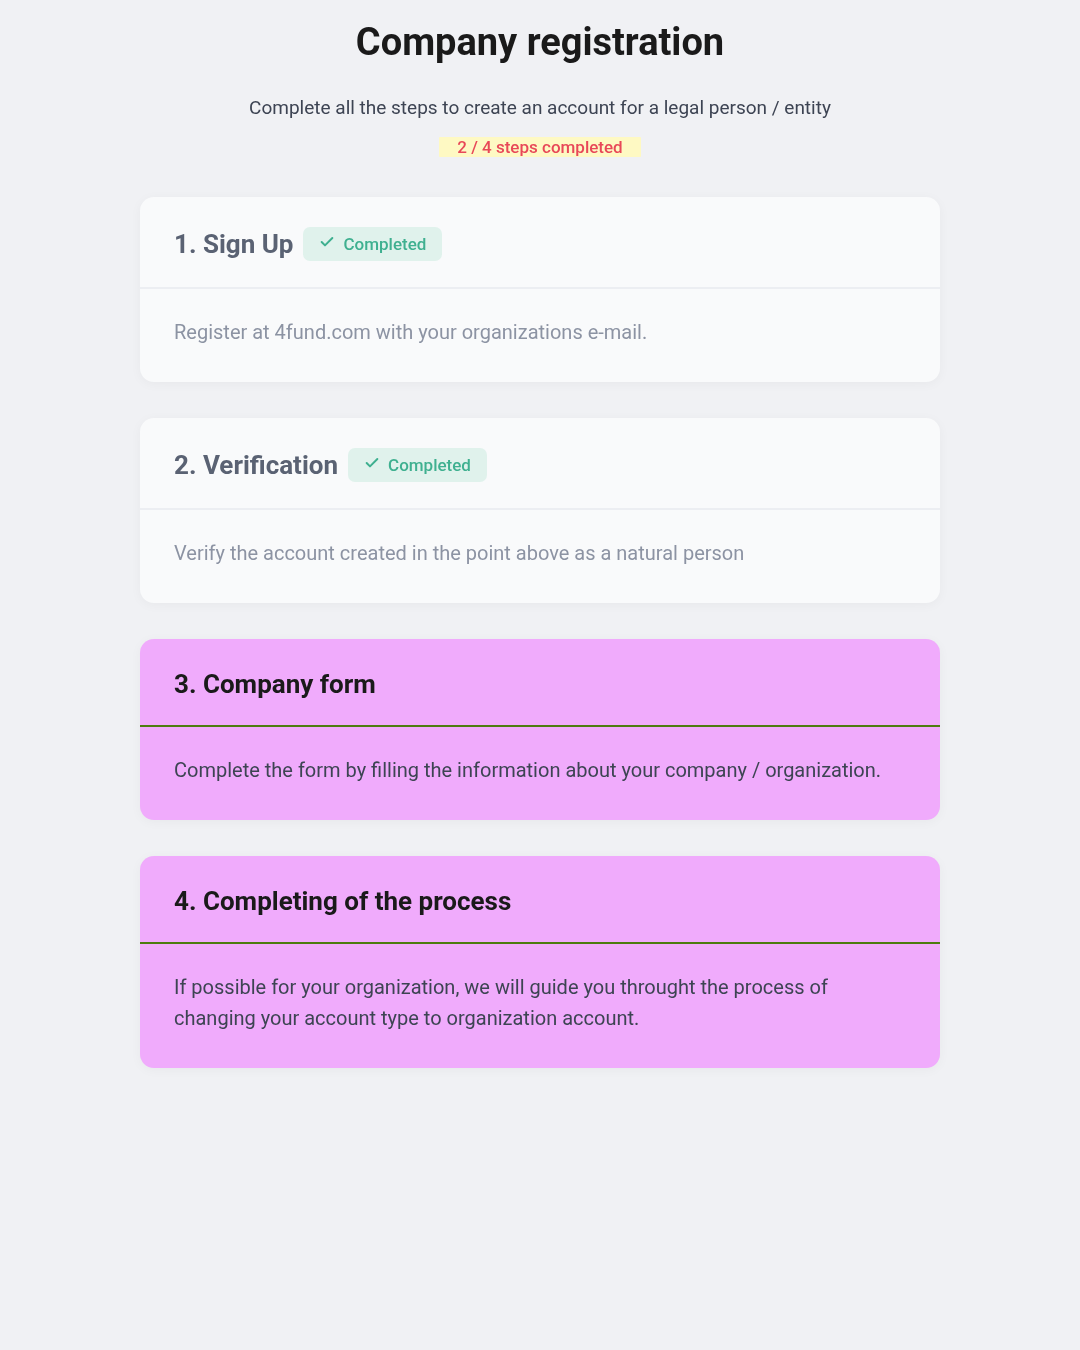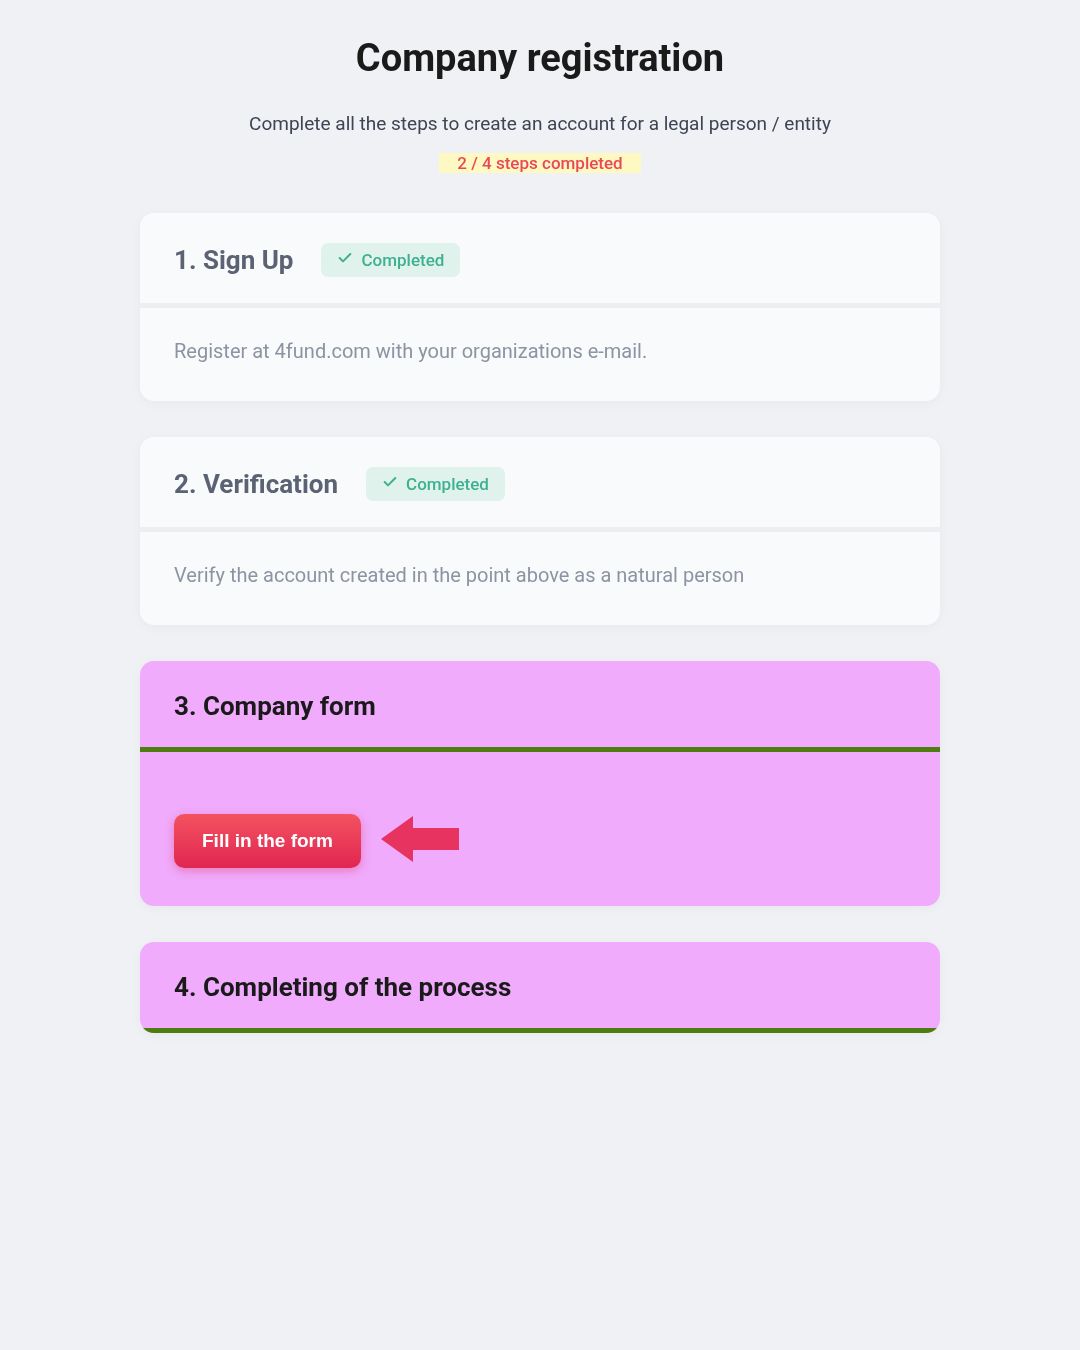--- a/index.html
+++ b/index.html
@@ -9,21 +9,21 @@
     }
     body {
       font-family: -apple-system, BlinkMacSystemFont, 'Segoe UI', Roboto, Helvetica, Arial, sans-serif;
       background: #f0f1f4;
       width: 1080px;
       height: 1350px;
       padding: 20px 0;
     }
     .container {
       max-width: 880px;
-      margin: 16px auto;
+      margin: 0 auto;
       padding: 0 40px;
     }
     .page-title {
       font-size: 38px;
       font-weight: 700;
       color: #1a1a1a;
       text-align: center;
       margin-bottom: 32px;
     }
     .page-subtitle {
@@ -48,24 +48,24 @@
       border-radius: 14px;
       margin-bottom: 36px;
       box-shadow: 0 2px 12px rgba(0,0,0,0.04);
       overflow: hidden;
     }
     .step-card.completed {
       background: #f9fafb;
     }
     .step-header {
       padding: 30px 34px 26px 34px;
-      border-bottom: 5px solid #4d7c0f;
+      border-bottom: 2px solid #4d7c0f;
       display: flex;
       align-items: center;
-      gap: 28px;
+      gap: 10px;
     }
     .step-card.completed .step-header {
       border-bottom-color: #eceef2;
     }
     .step-title {
       font-size: 26px;
       font-weight: 700;
       color: #1a1a1a;
     }
     .step-card.completed .step-title {
@@ -155,30 +155,26 @@
     <div class="step-body">
       <p class="step-description">Verify the account created in the point above as a natural person</p>
     </div>
   </div>
 
   <div class="step-card">
     <div class="step-header">
       <span class="step-title">3. Company form</span>
     </div>
     <div class="step-body">
-      <div class="action-row">
-        <button class="action-button">Fill in the form</button>
-        <span class="pointer-arrow">
-          <svg width="84" height="58" viewBox="0 0 84 58">
-            <path d="M 2 29 L 34 6 L 34 18 L 80 18 L 80 40 L 34 40 L 34 52 Z" fill="#e6335f"></path>
-          </svg>
-        </span>
-      </div>
+      <p class="step-description">Complete the form by filling the information about your company / organization.</p>
     </div>
   </div>
 
   <div class="step-card">
     <div class="step-header">
       <span class="step-title">4. Completing of the process</span>
     </div>
+    <div class="step-body">
+      <p class="step-description">If possible for your organization, we will guide you throught the process of changing your account type to organization account.</p>
+    </div>
   </div>
 
 </div>
 
 </body></html>

